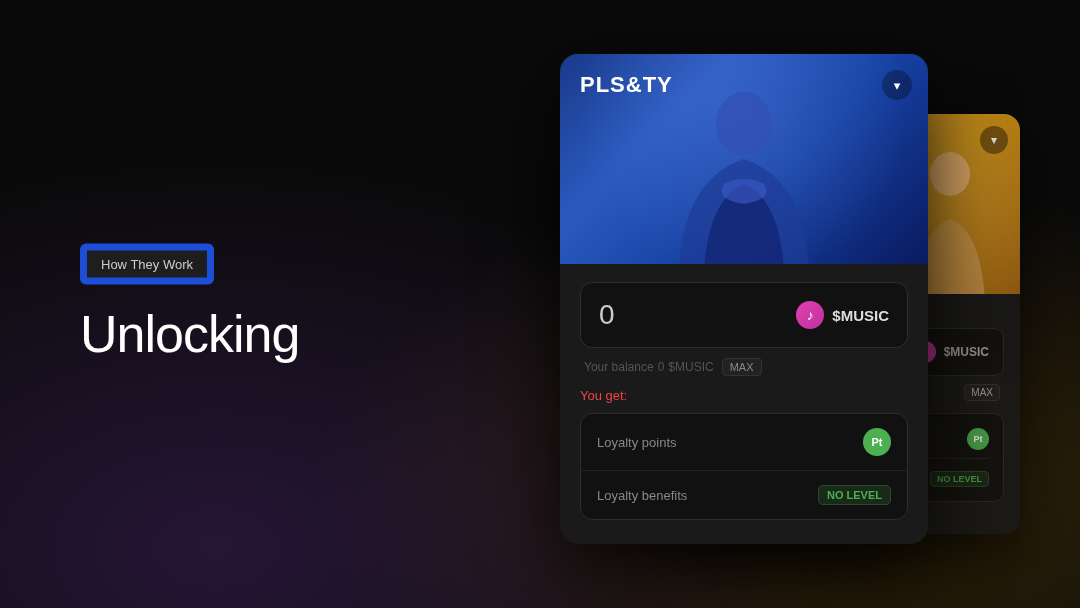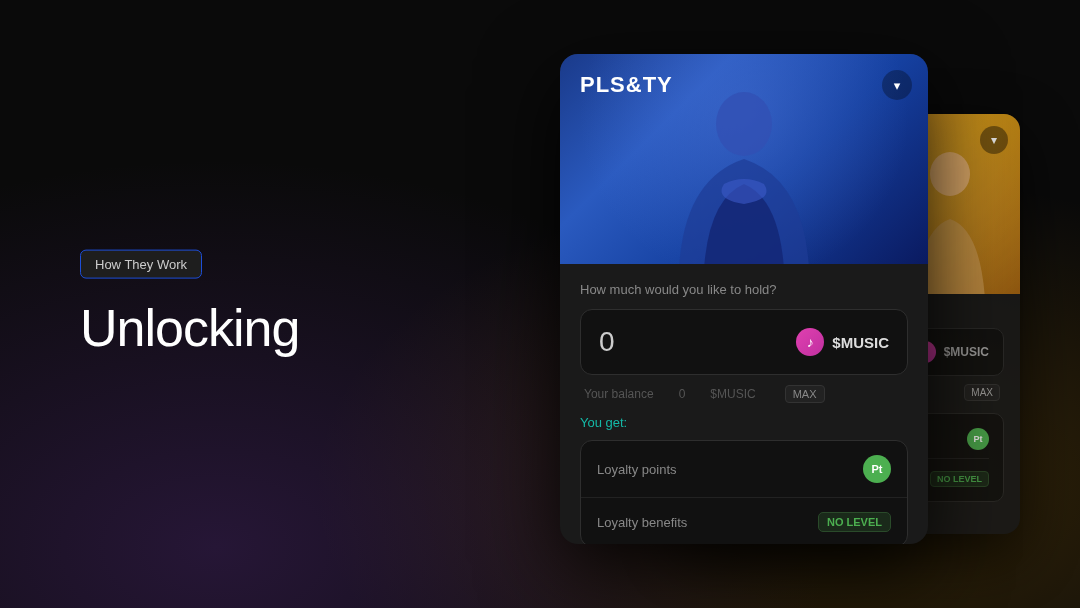--- a/index.html
+++ b/index.html
@@ -29,21 +29,21 @@
     .left-content {
       position: absolute;
       left: 80px;
       top: 50%;
       transform: translateY(-50%);
     }
 
     .how-they-work-badge {
       display: inline-block;
       background: #1e1e1e;
-      border: 1px solid #1d4ed8;
+      border: 7px solid #1d4ed8;
       border-radius: 6px;
       padding: 6px 14px;
       color: #ccc;
       font-size: 13px;
       margin-bottom: 20px;
     }
 
     .main-heading {
       color: #ffffff;
       font-size: 52px;
@@ -313,21 +313,21 @@
 
     .music-label {
       color: #ddd;
       font-size: 15px;
       font-weight: 600;
     }
 
     .balance-row {
       display: flex;
       align-items: center;
-      gap: 25px;
+      gap: 4px;
       font-size: 12px;
       color: #555;
       padding: 4px 4px 12px;
     }
 
     .balance-amount {
       color: #555;
     }
 
     .max-btn {
@@ -336,21 +336,21 @@
       border-radius: 4px;
       color: #888;
       font-size: 11px;
       padding: 2px 7px;
       cursor: pointer;
       margin-left: 4px;
     }
 
     .you-get-label {
       font-size: 13px;
-      color: #14b8a6;
+      color: #ef4444;
       margin-bottom: 10px;
     }
 
     .loyalty-section {
       background: #111;
       border: 1px solid #2e2e2e;
       border-radius: 12px;
       overflow: hidden;
     }
 
@@ -473,23 +473,20 @@
       </div>
       <div class="card-front-title">
         <span>PLS&amp;TY</span>
       </div>
       <div class="card-front-chevron">
         <span>▾</span>
       </div>
     </div>
 
     <div class="card-front-body">
-      <div class="hold-label">
-        <span>How much would you like to hold?</span>
-      </div>
 
       <div class="amount-input-box">
         <span class="amount-value">0</span>
         <div class="music-token">
           <div class="music-icon">
             <span style="color:white;font-size:14px;">♪</span>
           </div>
           <span class="music-label">$MUSIC</span>
         </div>
       </div>

